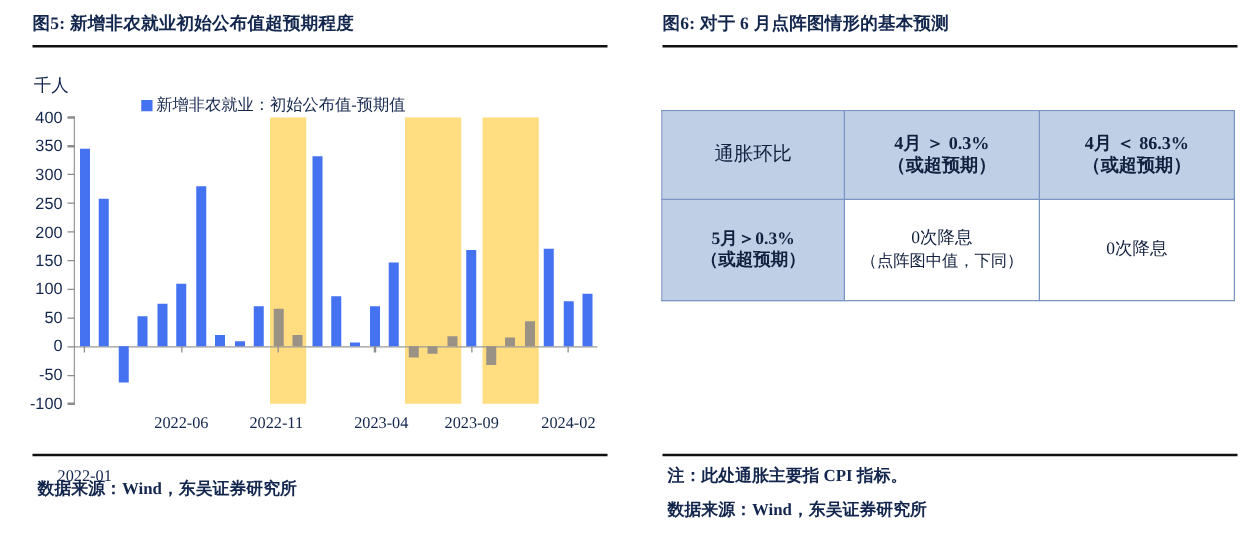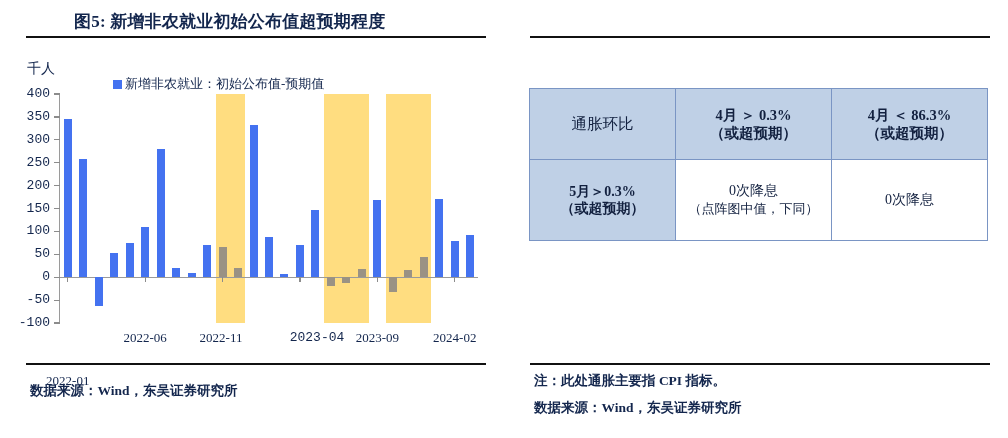--- a/index.html
+++ b/index.html
@@ -11,23 +11,23 @@
   }
   .page{position:relative;width:1008px;height:438px;}
 
   
   .panel{position:absolute;top:0;height:438px;box-sizing:border-box;}
   .panel-left{left:0;width:504px;}
   .panel-right{left:504px;width:504px;}
 
   .fig-title{
     position:absolute;left:26px;top:10px;right:18px;
-    font-size:17px;font-weight:bold;color:#13264d;
-    font-family:"Liberation Serif","DejaVu Serif",serif;
-    letter-spacing:.2px;white-space:nowrap;margin-left:48px;
+    font-size:14px;font-weight:bold;color:#13264d;
+    font-family:"Liberation Serif","DejaVu Serif",serif;
+    letter-spacing:.2px;white-space:nowrap;
   }
   .rule-top{position:absolute;left:26px;right:18px;top:36px;height:2.2px;background:#111111;}
   .rule-bottom{position:absolute;left:26px;right:18px;height:2.2px;background:#111111;}
   .panel-left .rule-bottom{top:363px;}
   .panel-right .rule-bottom{top:363px;}
 
   .source{
     position:absolute;left:30px;
     font-size:13.5px;color:#13264d;font-weight:bold;
     font-family:"Liberation Serif","DejaVu Serif",serif;
@@ -54,21 +54,21 @@
 
   
   .plot{position:absolute;left:60px;top:48px;width:418px;height:229px;}
   .band{position:absolute;top:0;height:229px;background:#ffdd80;}
   .axis-line{position:absolute;left:0;width:418px;height:1.4px;background:#9a9a9a;}
   .yaxis{position:absolute;left:-1.5px;top:0;width:1.4px;height:229px;background:#9a9a9a;}
   .ytick{position:absolute;left:-6px;width:6px;height:1.3px;background:#8c8c8c;}
   .ylabel{
     position:absolute;width:40px;text-align:right;
     font-size:13px;color:#13264d;line-height:1;
-    font-family:Liberation Mono, monospace;
+    font-family:Liberation Sans, sans-serif;
   }
   .bar{position:absolute;width:8px;}
   .bar.pos{background:#4472f0;}
   .bar.neg{background:#4472f0;}
   .bar.gray{background:#9a9284;}
   .xtickmark{position:absolute;width:1.2px;height:5px;background:#8c8c8c;}
   .xlabel{
     position:absolute;font-size:13px;color:#13264d;
     width:80px;text-align:center;
     font-family:"Liberation Serif","DejaVu Serif",serif;
@@ -169,33 +169,34 @@
           <div class="bar pos" style="left: 375.296px; top: 105.34px; height: 77.86px;"></div>
           <div class="bar pos" style="left: 390.778px; top: 147.476px; height: 35.724px;"></div>
           <div class="bar pos" style="left: 406.259px; top: 141.064px; height: 42.136px;"></div>
           <div class="xtickmark" style="left: 7.14074px; top: 183.2px;"></div>
           <div class="xlabel" style="left: -32.2593px; top: 236px; margin-top: 43px;">2022-01</div>
           <div class="xtickmark" style="left: 84.5481px; top: 183.2px;"></div>
           <div class="xlabel" style="left: 45.1481px; top: 236px;">2022-06</div>
           <div class="xtickmark" style="left: 161.956px; top: 183.2px;"></div>
           <div class="xlabel" style="left: 121px; top: 236px;">2022-11</div>
           <div class="xtickmark" style="left: 239.363px; top: 183.2px;"></div>
-          <div class="xlabel" style="left: 217px; top: 236px; font-family: Liberation Mono, monospace;">2023-04</div>
+          <div class="xlabel" style="left: 205px; top: 236px;">2023-04</div>
           <div class="xtickmark" style="left: 316.77px; top: 183.2px;"></div>
           <div class="xlabel" style="left: 277.37px; top: 236px;">2023-09</div>
           <div class="xtickmark" style="left: 394.178px; top: 183.2px;"></div>
           <div class="xlabel" style="left: 354.778px; top: 236px;">2024-02</div>
         </div>
     </div>
 
     <div class="rule-bottom"></div>
     <div class="source src1">数据来源：Wind，东吴证券研究所</div>
   </div>
 
   <div class="panel panel-right">
+    <div class="fig-title">图6: 对于 6 月点阵图情形的基本预测</div>
     <div class="rule-top"></div>
 
     <table class="tbl">
       <colgroup>
         <col class="col1">
           <col class="col2">
           <col class="col3">
       </colgroup>
       <tbody>
         <tr class="hdr">

